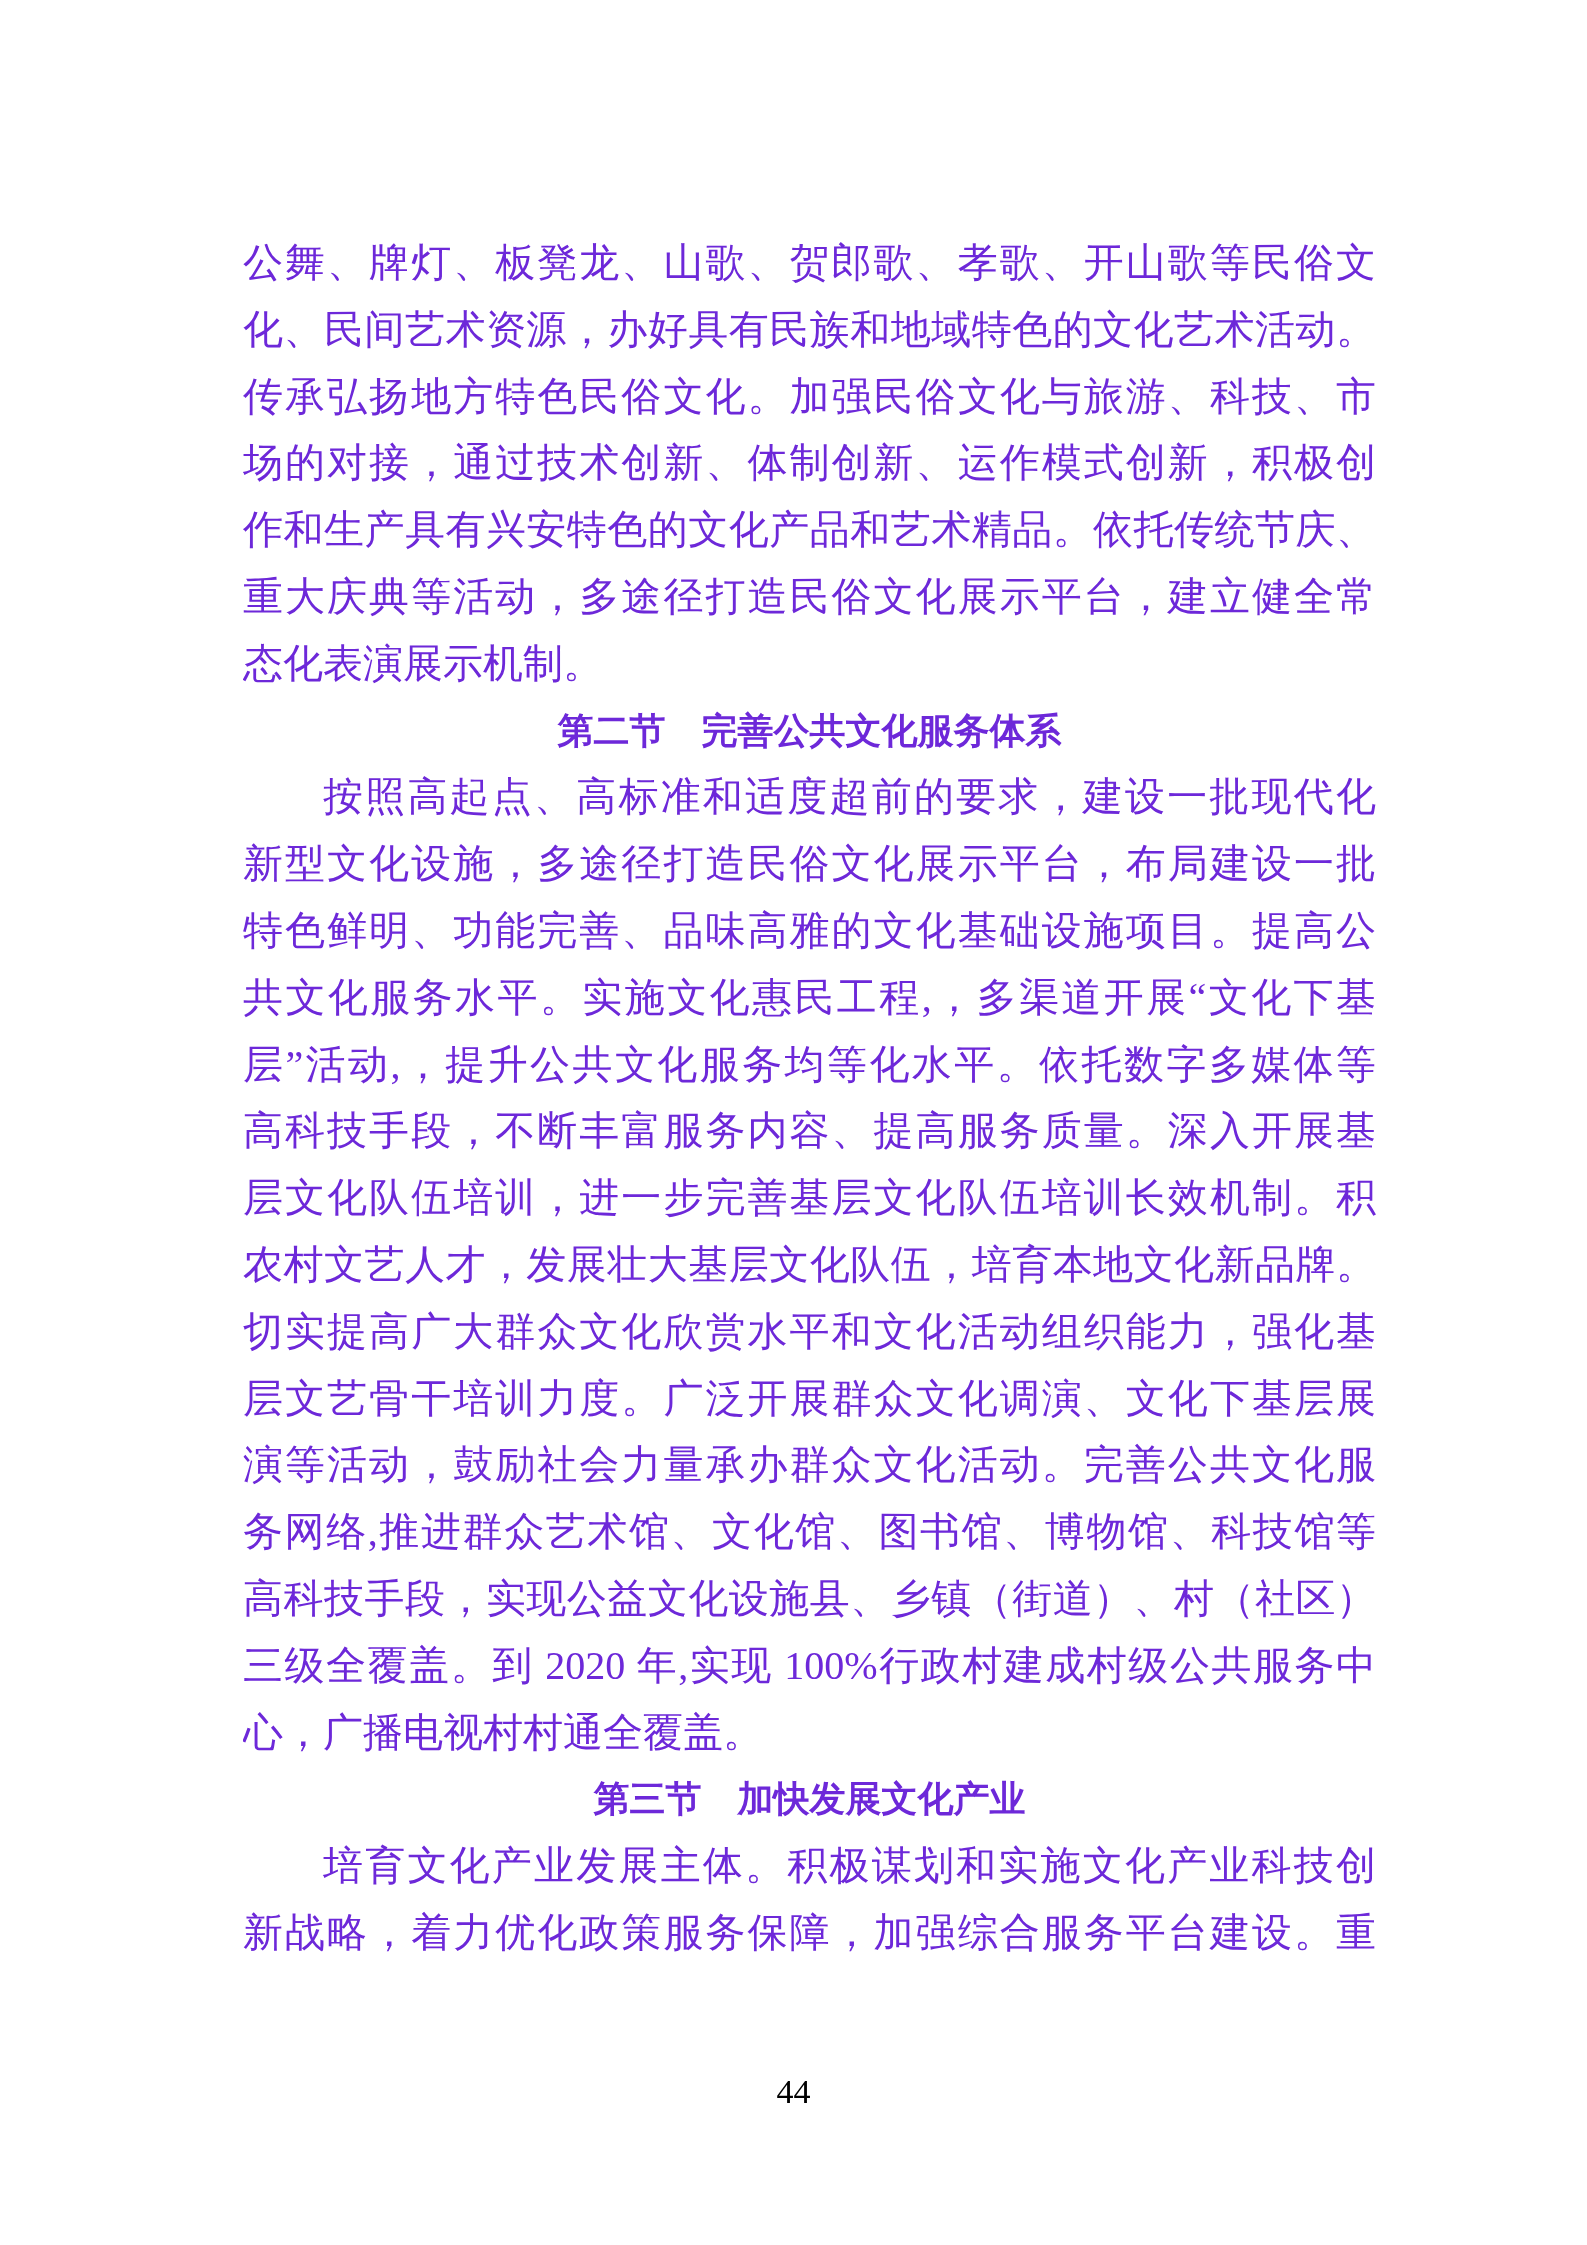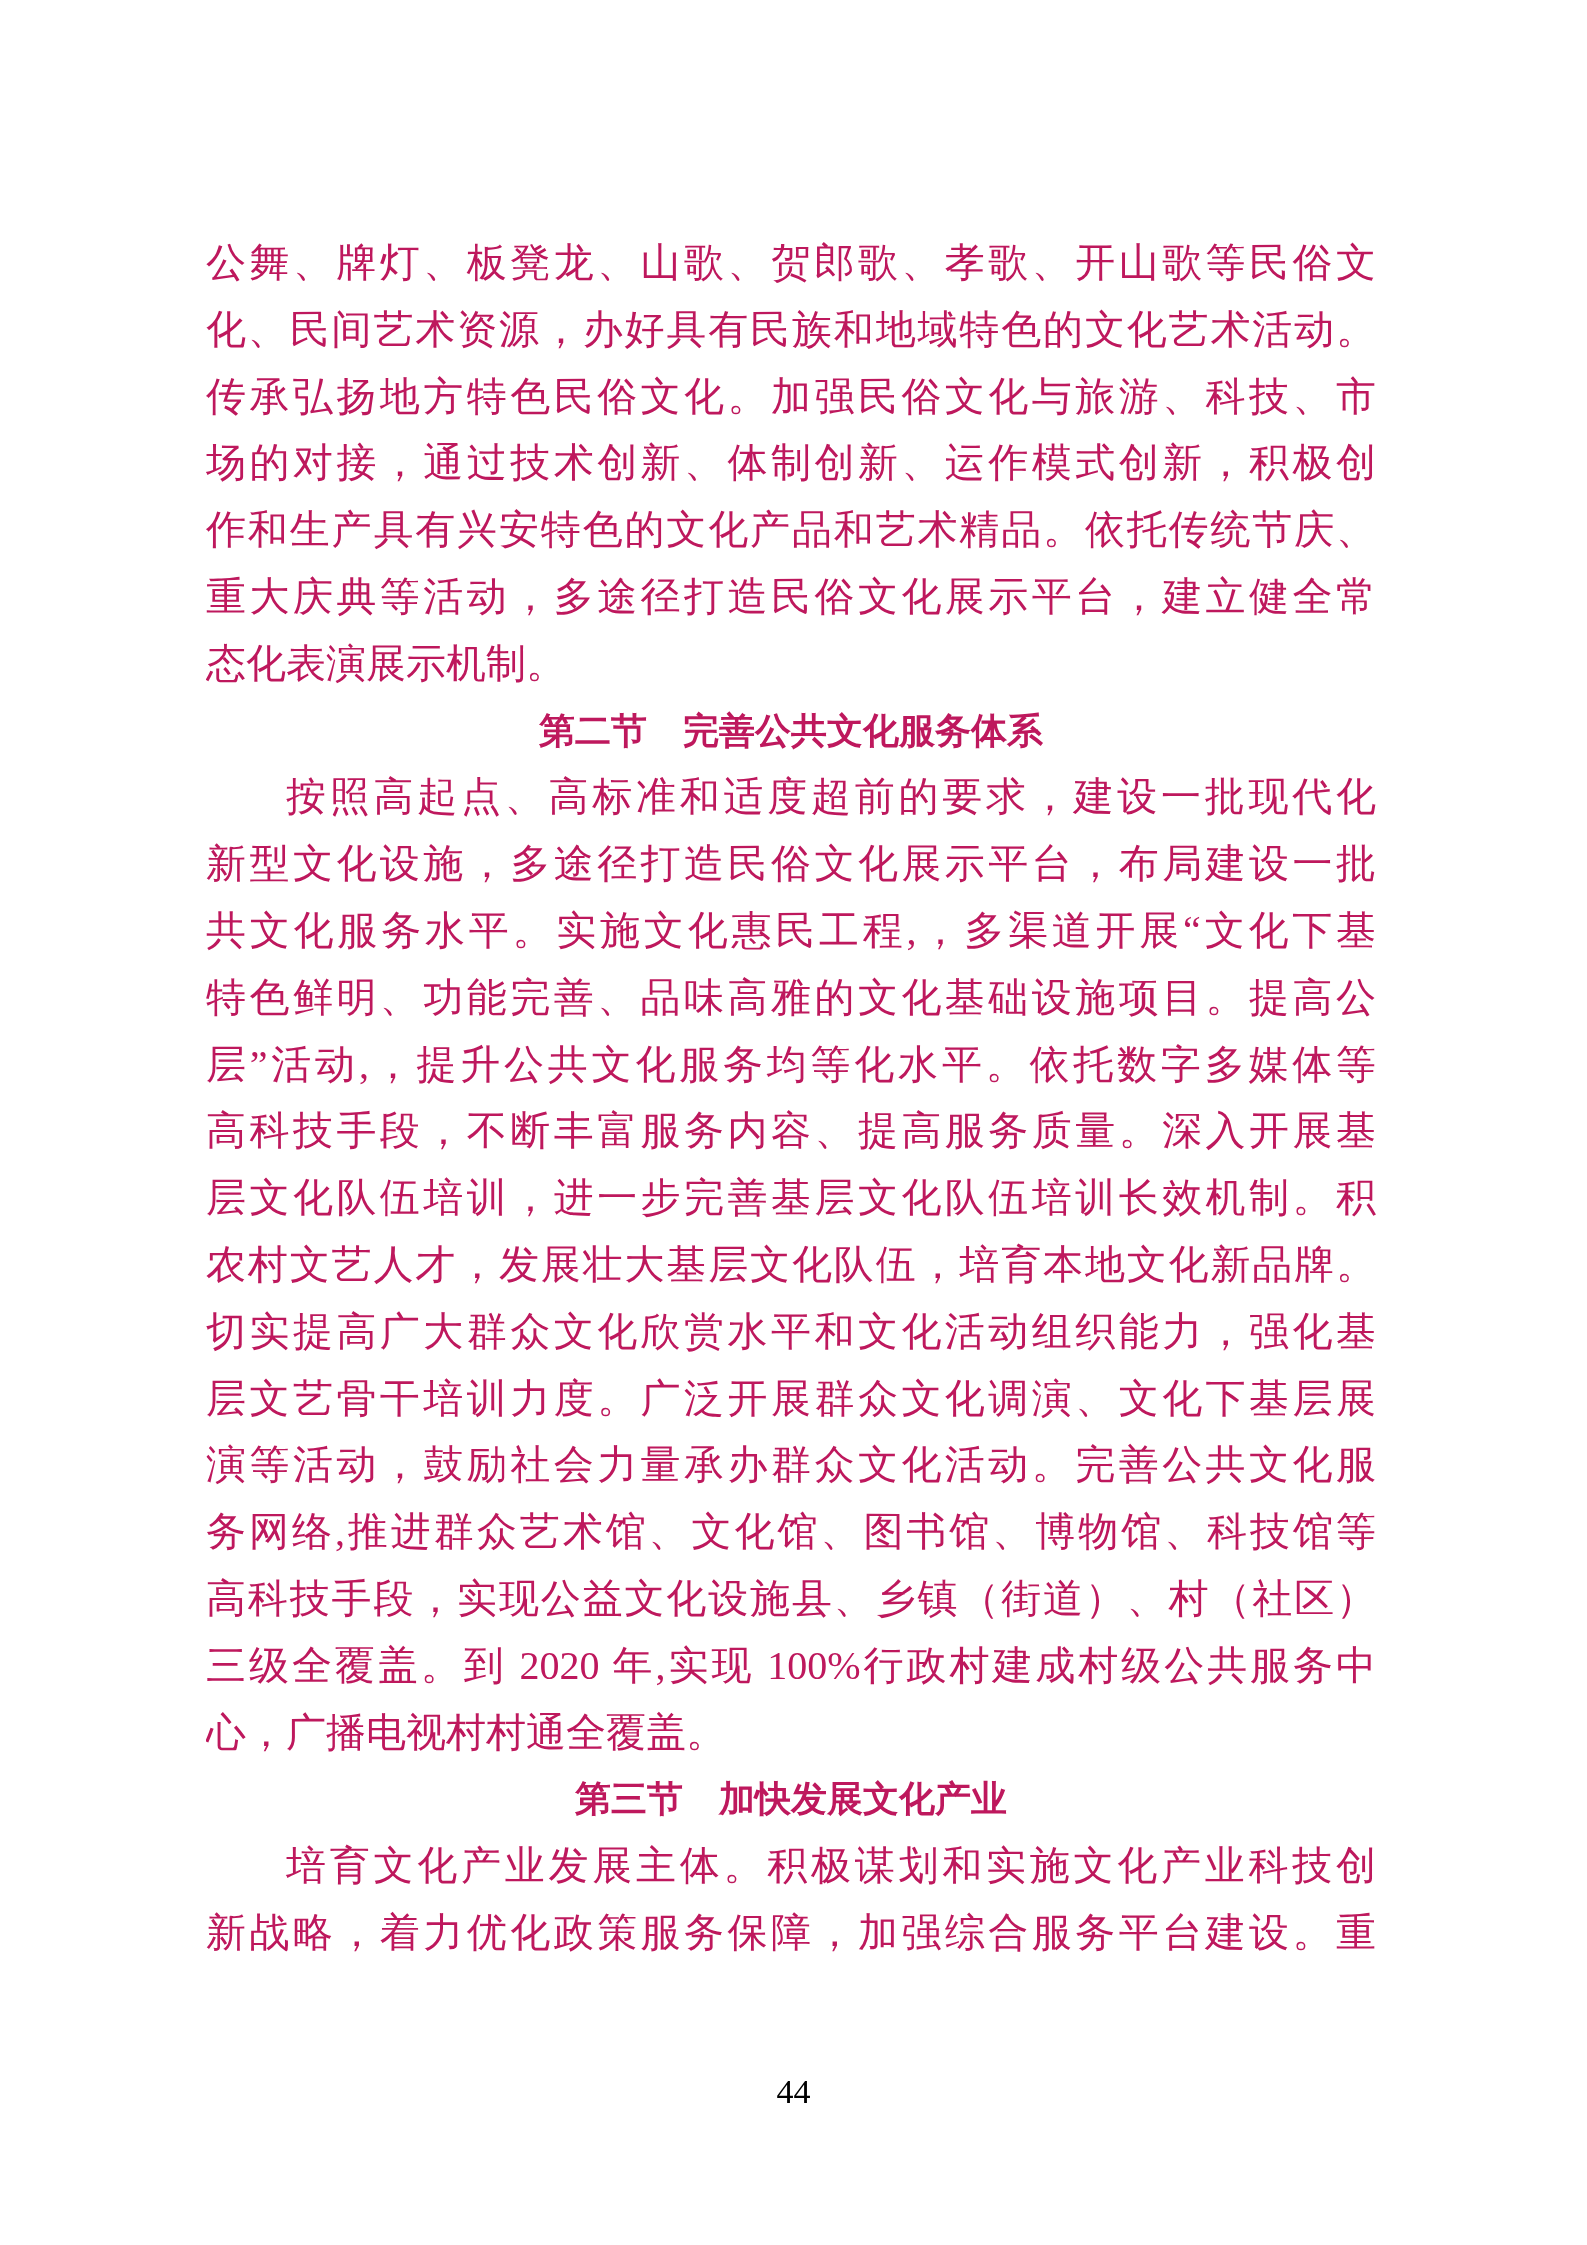--- a/index.html
+++ b/index.html
@@ -22,21 +22,22 @@
     top: 230px;
     width: 1170px;
   }
   .line {
     font-size: 40px;
     line-height: 66.8px;
     height: 66.8px;
     overflow: hidden;
     white-space: normal;
     text-align: justify;
-    color: #be185d;
+    color: #6d28d9;
+    margin-left: 37px;
   }
   .line.just {
     text-align: justify;
     text-align-last: justify;
   }
   .line.end {
     text-align: left;
     text-align-last: left;
   }
   .line.indent {
@@ -67,22 +68,22 @@
     <div class="line just">公舞、牌灯、板凳龙、山歌、贺郎歌、孝歌、开山歌等民俗文</div>
     <div class="line just">化、民间艺术资源，办好具有民族和地域特色的文化艺术活动。</div>
     <div class="line just">传承弘扬地方特色民俗文化。加强民俗文化与旅游、科技、市</div>
     <div class="line just">场的对接，通过技术创新、体制创新、运作模式创新，积极创</div>
     <div class="line just">作和生产具有兴安特色的文化产品和艺术精品。依托传统节庆、</div>
     <div class="line just">重大庆典等活动，多途径打造民俗文化展示平台，建立健全常</div>
     <div class="line end">态化表演展示机制。</div>
     <div class="line heading">第二节　完善公共文化服务体系</div>
     <div class="line just indent">按照高起点、高标准和适度超前的要求，建设一批现代化</div>
     <div class="line just">新型文化设施，多途径打造民俗文化展示平台，布局建设一批</div>
+    <div class="line just">特色鲜明、功能完善、品味高雅的文化基础设施项目。提高公</div>
     <div class="line just">共文化服务水平。实施文化惠民工程,，多渠道开展“文化下基</div>
-    <div class="line just">特色鲜明、功能完善、品味高雅的文化基础设施项目。提高公</div>
     <div class="line just">层”活动,，提升公共文化服务均等化水平。依托数字多媒体等</div>
     <div class="line just">高科技手段，不断丰富服务内容、提高服务质量。深入开展基</div>
     <div class="line just">层文化队伍培训，进一步完善基层文化队伍培训长效机制。积</div>
     <div class="line just">农村文艺人才，发展壮大基层文化队伍，培育本地文化新品牌。</div>
     <div class="line just">切实提高广大群众文化欣赏水平和文化活动组织能力，强化基</div>
     <div class="line just">层文艺骨干培训力度。广泛开展群众文化调演、文化下基层展</div>
     <div class="line just">演等活动，鼓励社会力量承办群众文化活动。完善公共文化服</div>
     <div class="line just">务网络,推进群众艺术馆、文化馆、图书馆、博物馆、科技馆等</div>
     <div class="line just">高科技手段，实现公益文化设施县、乡镇（街道）、村（社区）</div>
     <div class="line just">三级全覆盖。到 2020 年,实现 100%行政村建成村级公共服务中</div>

